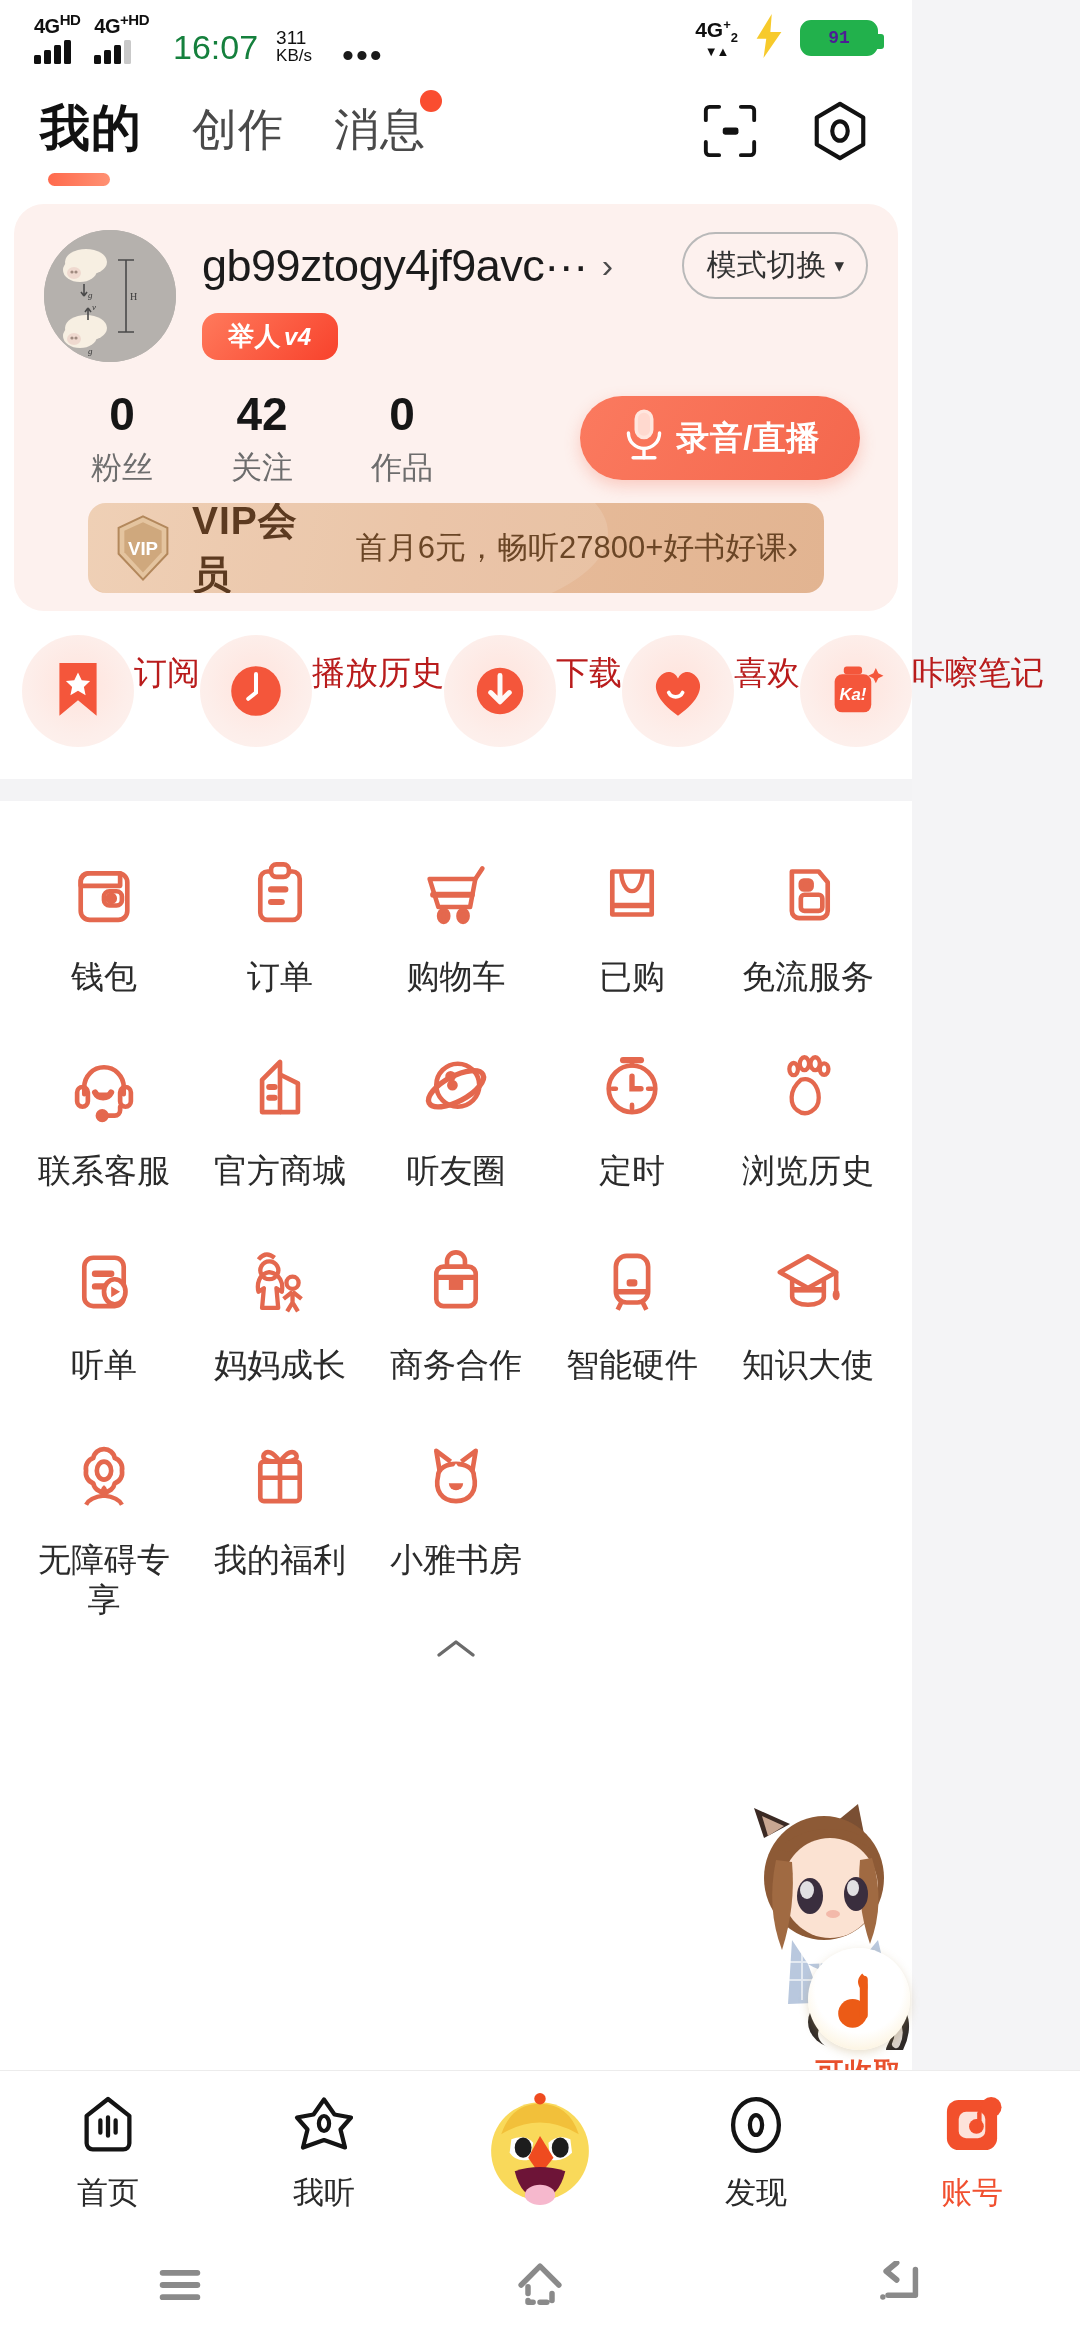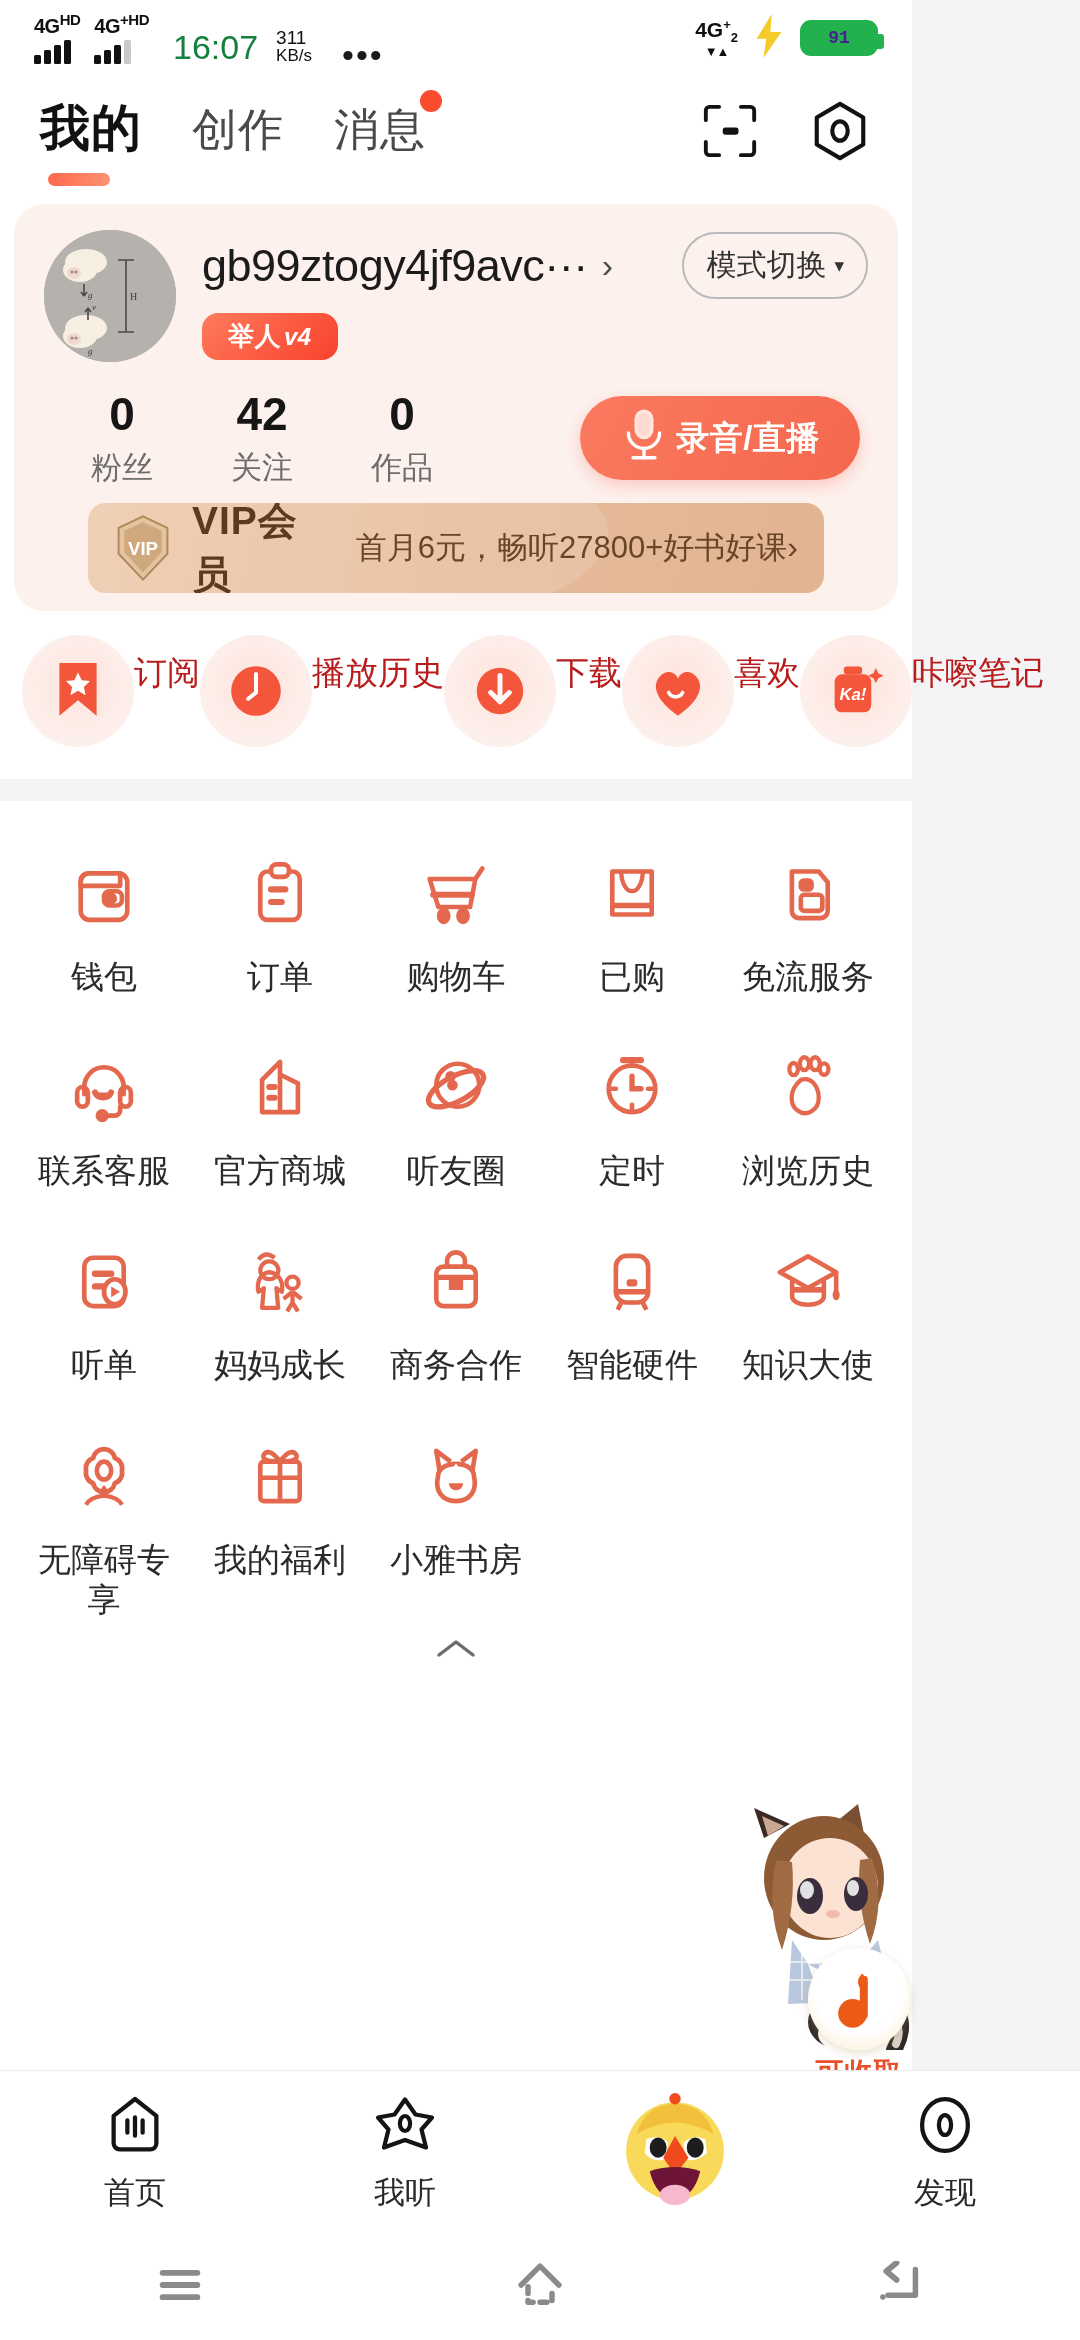--- a/index.html
+++ b/index.html
@@ -702,20 +702,32 @@
     </div>
     <div class="nav-item">
       <div class="nav-ico">
         <svg width="58" height="62" viewBox="0 0 38 40" fill="none" stroke="#141414" stroke-width="2.8">
           <ellipse cx="19" cy="20" rx="15" ry="17"></ellipse>
           <ellipse cx="19" cy="20" rx="4" ry="6.5"></ellipse>
         </svg>
       </div>
       <div class="nav-lbl">发现</div>
     </div>
+    <div class="nav-item active">
+      <div class="nav-ico">
+        <svg width="62" height="62" viewBox="0 0 42 42">
+          <path d="M4 12 a8 8 0 0 1 8 -8 H30 a8 8 0 0 1 8 8 V30 a8 8 0 0 1 -8 8 H12 a8 8 0 0 1 -8 -8 Z" fill="#f2502c"></path>
+          <rect x="12" y="12" width="18" height="18" rx="5" fill="#fde3da"></rect>
+          <circle cx="24" cy="22" r="5" fill="#f2502c"></circle>
+          <path d="M26 13 V24" stroke="#f2502c" stroke-width="3" stroke-linecap="round"></path>
+          <circle cx="34" cy="9" r="7" fill="#f2502c"></circle>
+        </svg>
+      </div>
+      <div class="nav-lbl">账号</div>
+    </div>
   </div>
 
   <div class="sysnav">
     <div class="sys-btn">
       <svg width="52" height="42" viewBox="0 0 30 24" stroke="#8a8a8a" stroke-width="3.4" stroke-linecap="round">
         <path d="M5 5 H25 M5 12 H25 M5 19 H25"></path>
       </svg>
     </div>
     <div class="sys-btn">
       <svg width="52" height="48" viewBox="0 0 30 28" fill="none" stroke="#8a8a8a" stroke-width="3.2" stroke-linejoin="round" stroke-linecap="round">

